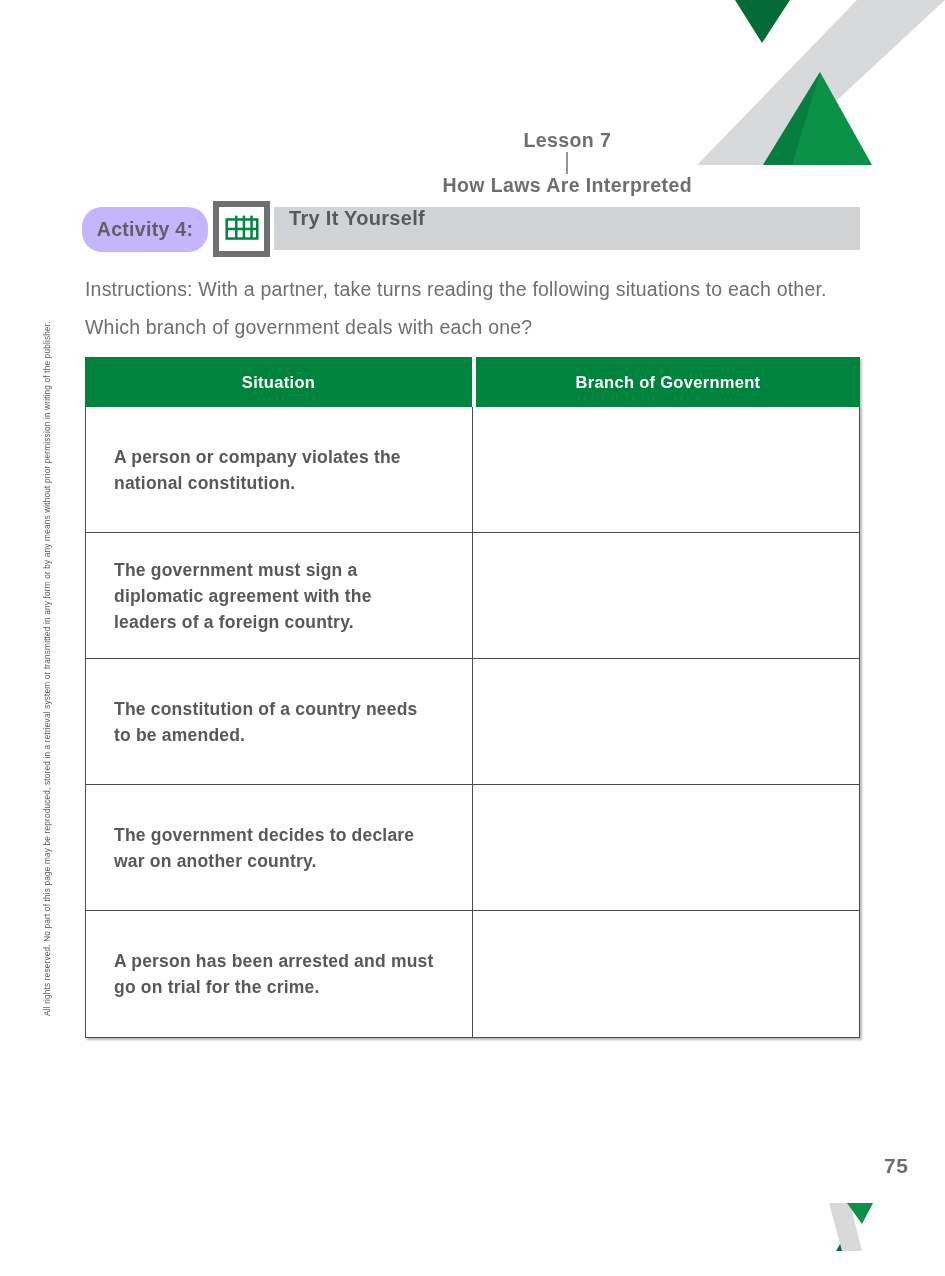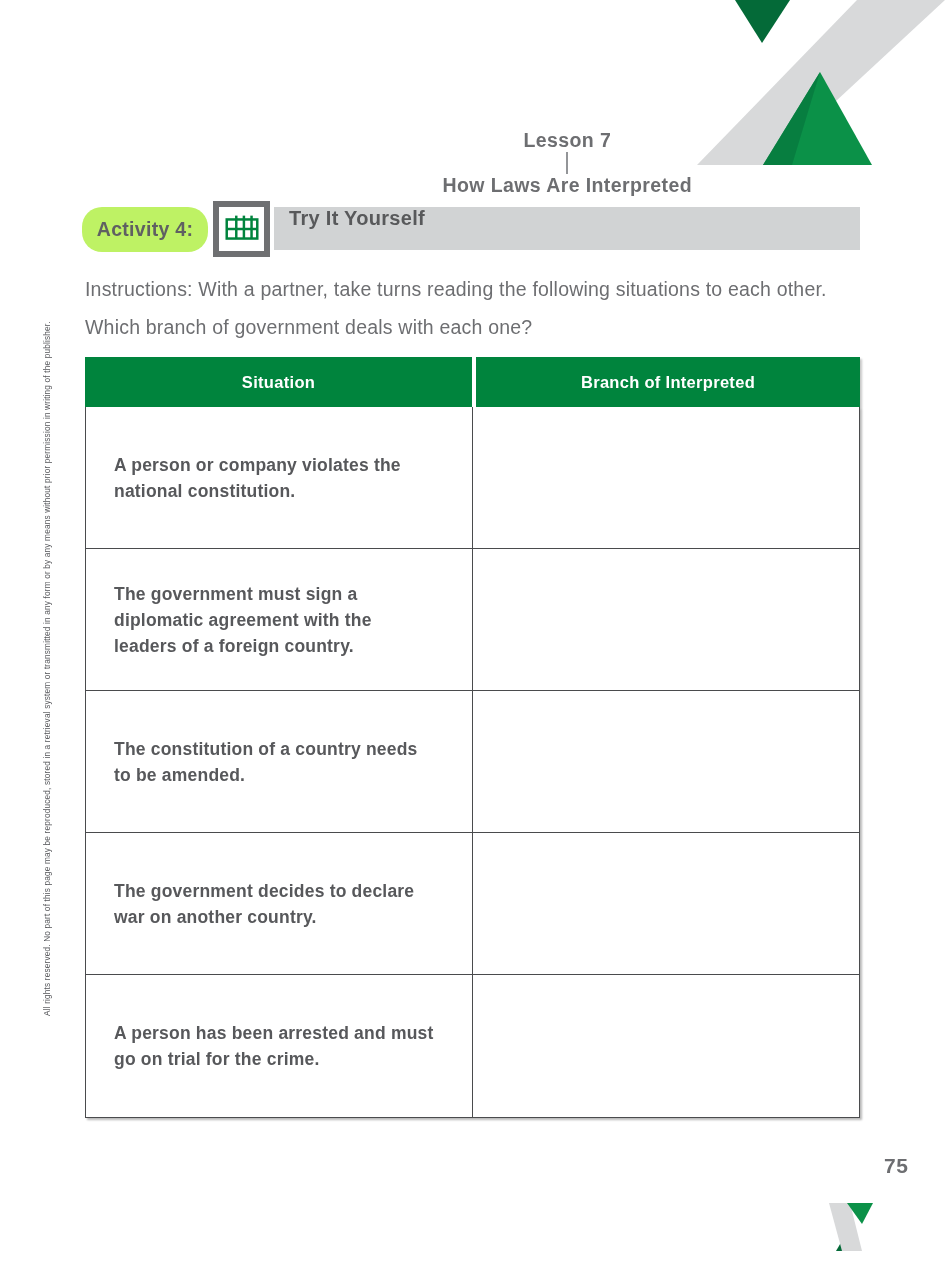--- a/index.html
+++ b/index.html
@@ -22,21 +22,21 @@
     flex-direction:column;
   }
   .header-sep {
     display:inline-block; width:2px; height:22px; background:#939598;
     margin:0 11px;
   }
 
   
   .activity-label {
     position:absolute; left:82px; top:207px; width:126px; height:45px;
-    background:#bef264; color:#5f6062; font-size:19.5px; font-weight:bold;
+    background:#c4b5fd; color:#5f6062; font-size:19.5px; font-weight:bold;
     display:flex; align-items:center; justify-content:center; letter-spacing:0.3px;border-radius:20px;
   }
   .activity-icon-box {
     position:absolute; left:213px; top:201px; width:57px; height:56px;
     background:#ffffff; border:6px solid #6f7072;
     display:flex; align-items:center; justify-content:center;
   }
   .activity-title-bar {
     position:absolute; left:274px; top:207px; width:586px; height:43px;
     background:#d1d3d4; color:#58595b; font-size:20px; font-weight:bold;
@@ -56,21 +56,21 @@
   .tbl-head .hcell {
     background:#00843d; color:#ffffff; font-size:16.5px; font-weight:bold;
     display:flex; align-items:center; justify-content:center; letter-spacing:0.3px;
   }
   .hcell.c1 { width:387px; }
   .hcell.c2 { flex:1; }
   .tbl-body {
     border:1px solid #4a4b4d; border-top:none;
     box-shadow:2px 2px 2px rgba(0,0,0,0.28);
   }
-  .t-row { display:flex; height:142px; border-bottom:1px solid #4a4b4d; background:#ffffff; }
+  .t-row { display:flex; height:126px; border-bottom:1px solid #4a4b4d; background:#ffffff; }
   .t-row:last-child { border-bottom:none;justify-content:center; }
   .t-cell-sit {
     width:387px; border-right:1px solid #4a4b4d;
     display:flex; align-items:center;
     padding:10px 34px 10px 28px;
     color:#57585b; font-size:17.5px; font-weight:bold; line-height:26px;
     letter-spacing:0.2px;
   }
   .t-cell-branch { flex:1; }
 
@@ -123,21 +123,21 @@
 
   <div class="activity-title-bar">
     <span>Try It Yourself</span>
   </div>
 
   <p class="instructions">Instructions: With a partner, take turns reading the following situations to each other. Which branch of government deals with each one?</p>
 
   <div class="tbl">
     <div class="tbl-head">
       <div class="hcell c1">Situation</div>
-      <div class="hcell c2">Branch of Interpreted</div>
+      <div class="hcell c2">Branch of Government</div>
     </div>
     <div class="tbl-body">
       <div class="t-row">
         <div class="t-cell-sit">A person or company violates the national constitution.</div>
         <div class="t-cell-branch"></div>
       </div>
       <div class="t-row">
         <div class="t-cell-sit">The government must sign a diplomatic agreement with the leaders of a foreign country.</div>
         <div class="t-cell-branch"></div>
       </div>

